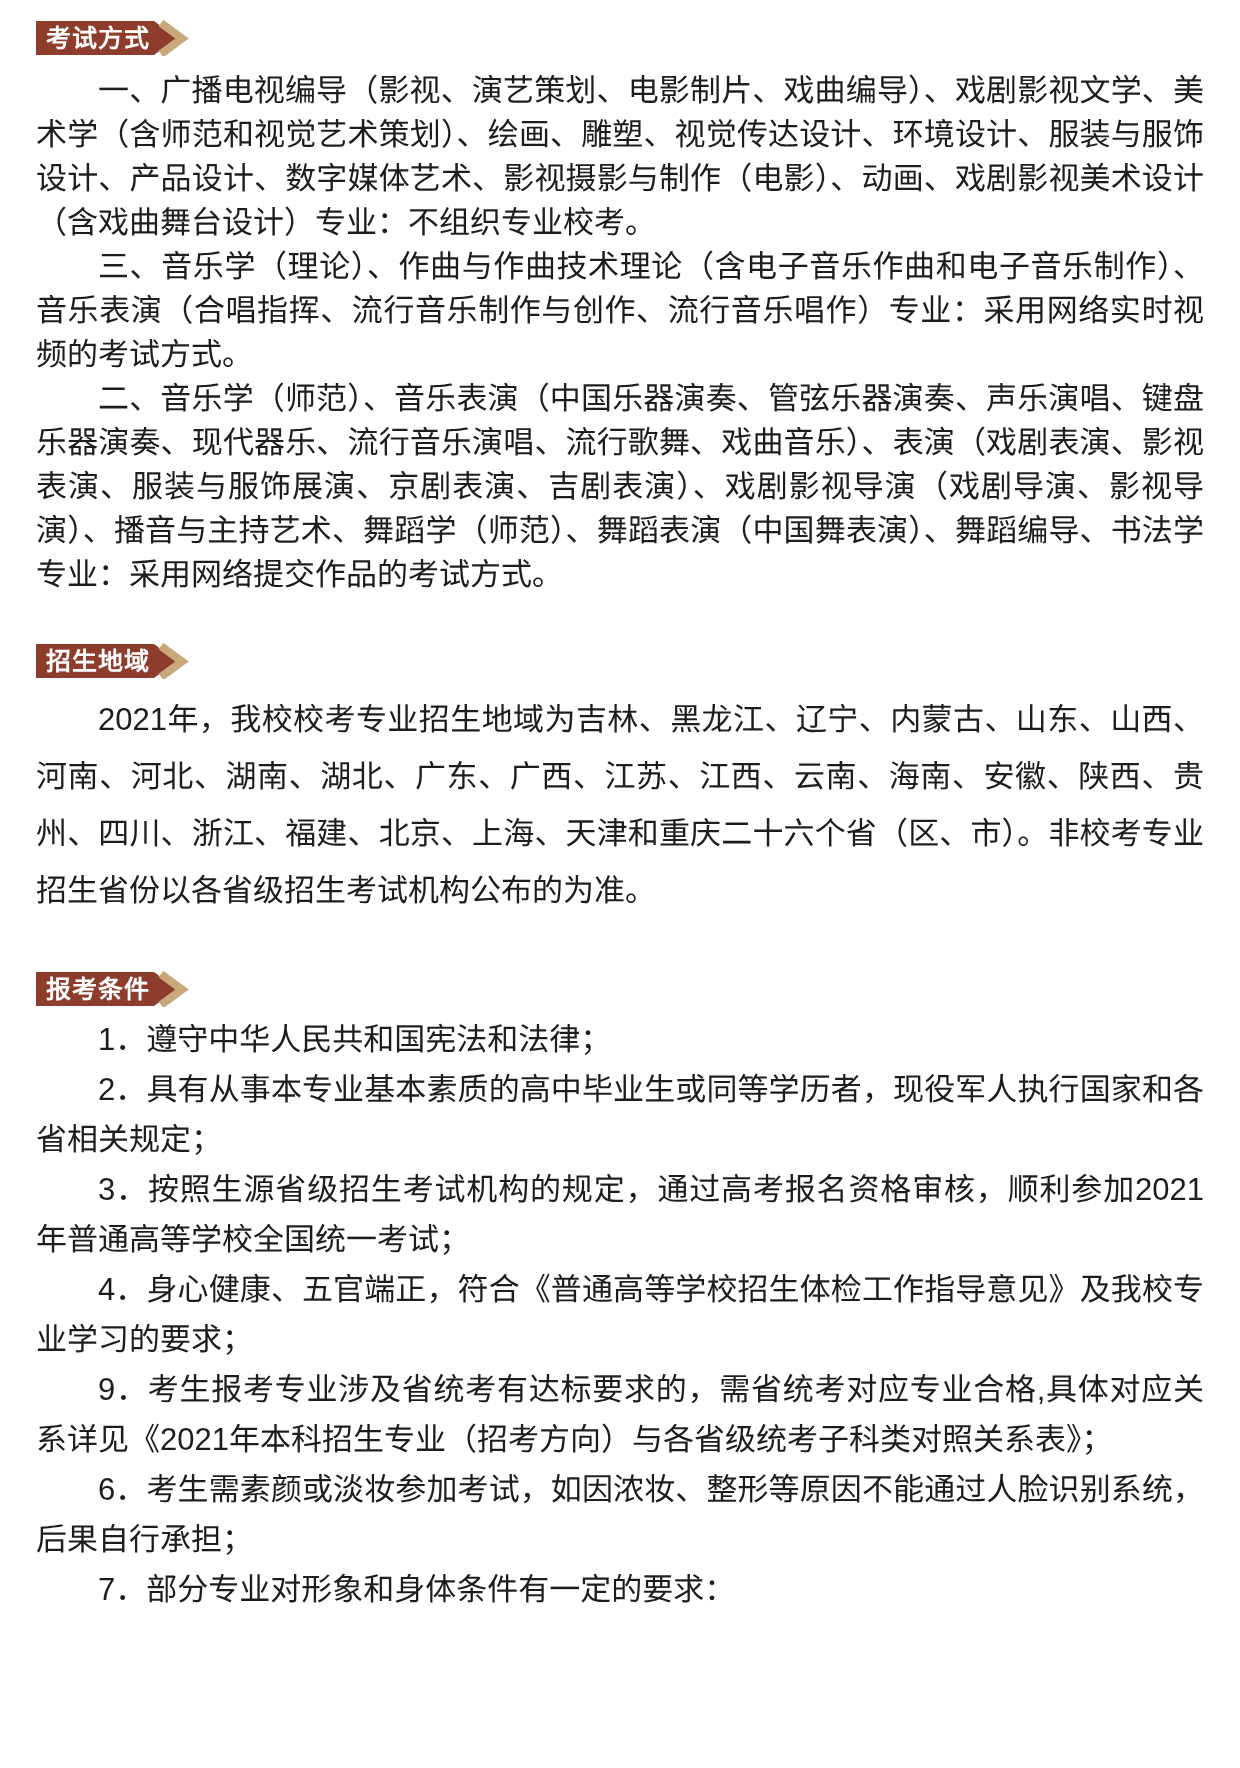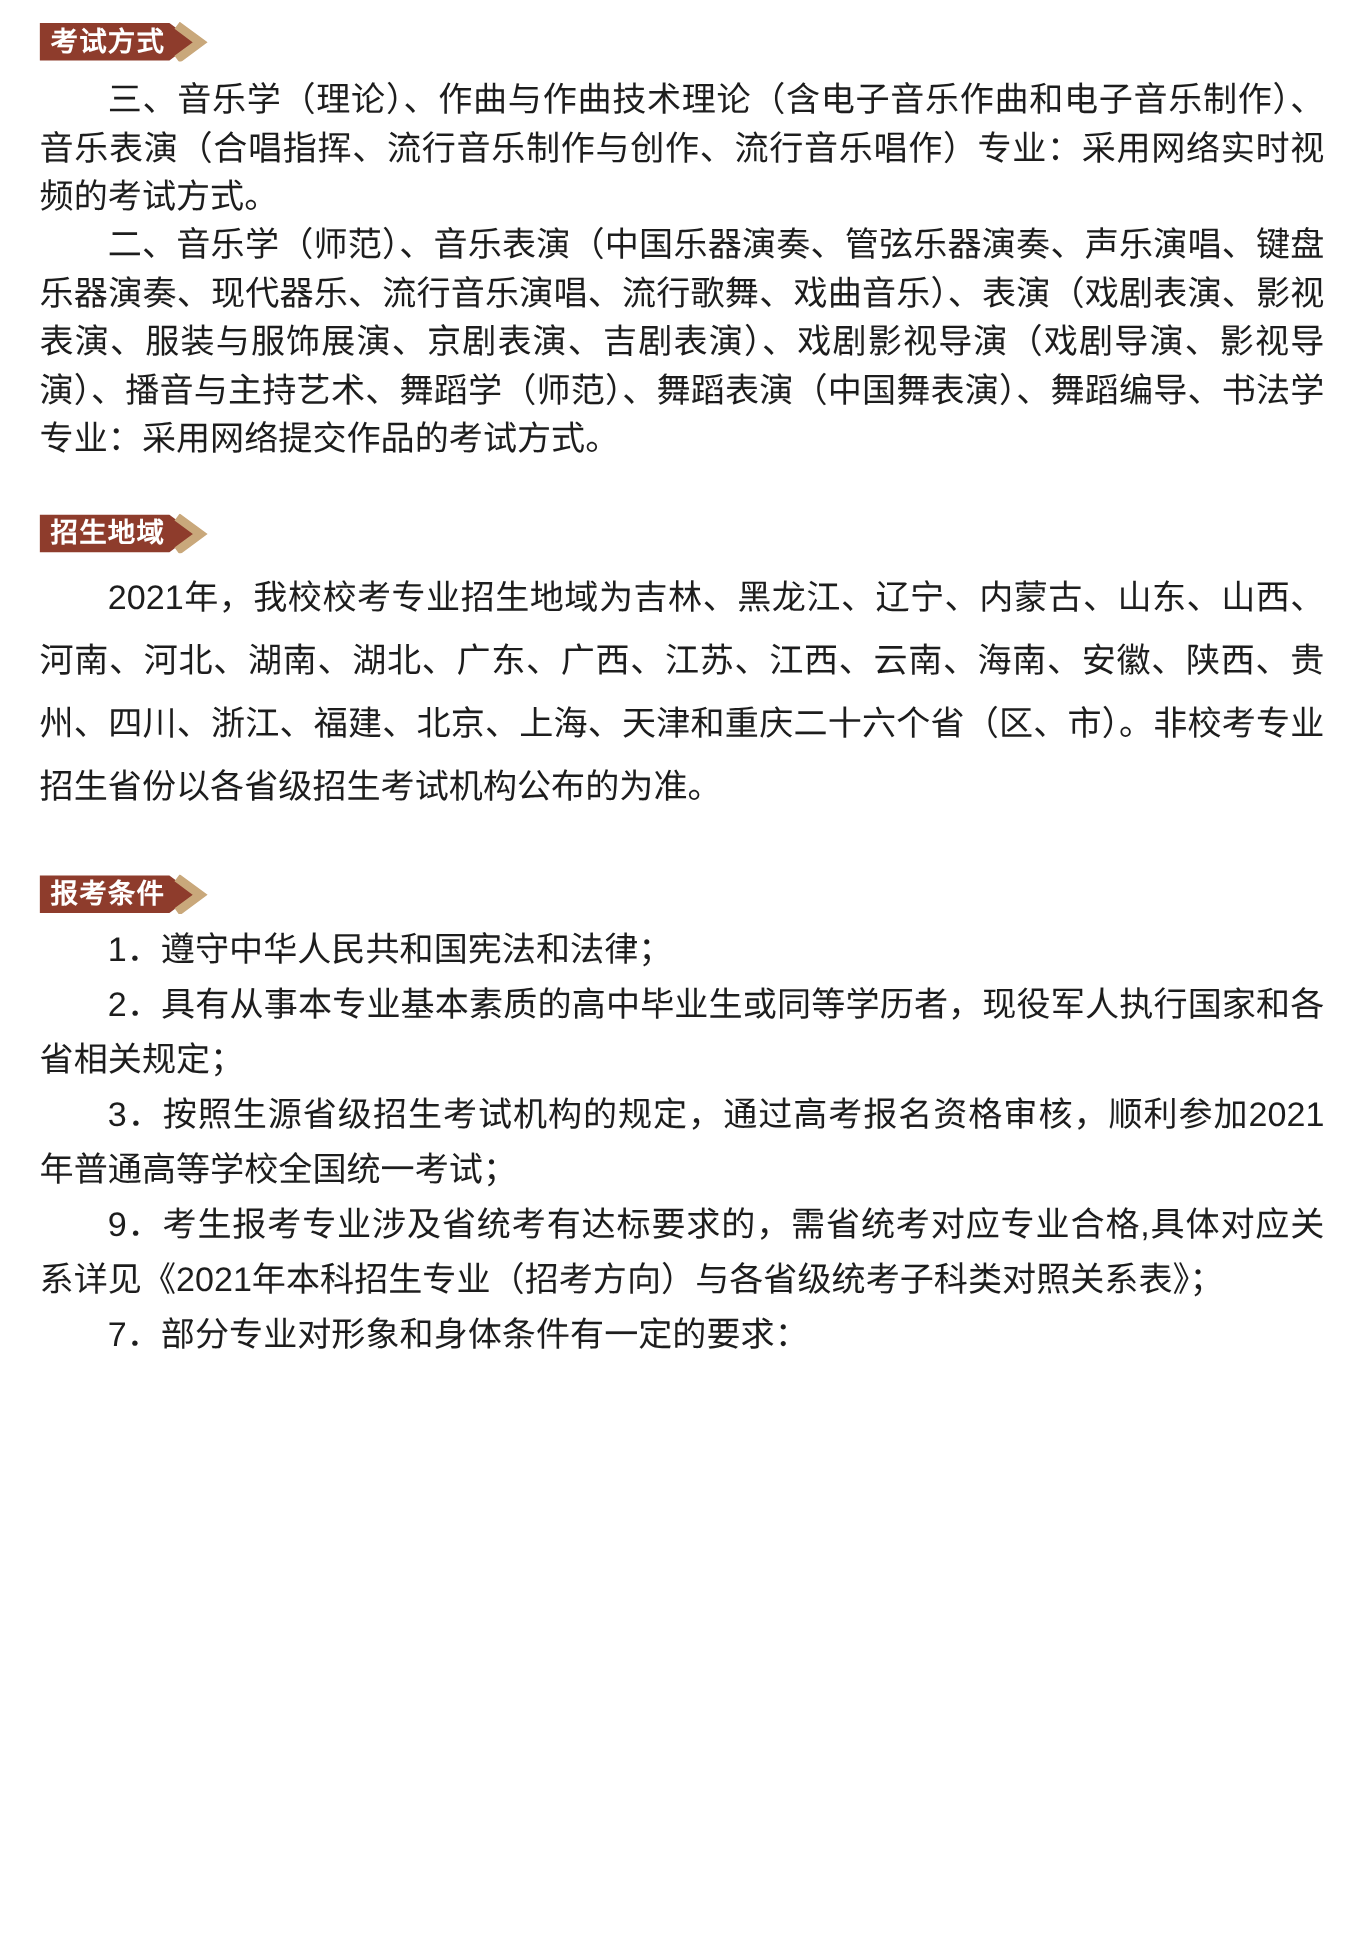--- a/index.html
+++ b/index.html
@@ -65,20 +65,21 @@
 
   <section class="sec-exam">
     <div class="badge">
       <svg width="162" height="36" viewBox="0 0 162 36" aria-hidden="true">
         <polygon points="0,1 118,1 141,18 118,35 0,35" style="fill:var(--badge-bg)"></polygon>
         <path d="M125,3 L146,18.5 L125,34" style="fill:none;stroke:var(--badge-chevron);stroke-width:8"></path>
       </svg>
       <span class="badge-label">考试方式</span>
     </div>
     <div class="sec-body">
+      <p>一、广播电视编导（影视、演艺策划、电影制片、戏曲编导）、戏剧影视文学、美术学（含师范和视觉艺术策划）、绘画、雕塑、视觉传达设计、环境设计、服装与服饰设计、产品设计、数字媒体艺术、影视摄影与制作（电影）、动画、戏剧影视美术设计（含戏曲舞台设计）专业：不组织专业校考。</p>
       <p>三、音乐学（理论）、作曲与作曲技术理论（含电子音乐作曲和电子音乐制作）、音乐表演（合唱指挥、流行音乐制作与创作、流行音乐唱作）专业：采用网络实时视频的考试方式。</p>
       <p>二、音乐学（师范）、音乐表演（中国乐器演奏、管弦乐器演奏、声乐演唱、键盘乐器演奏、现代器乐、流行音乐演唱、流行歌舞、戏曲音乐）、表演（戏剧表演、影视表演、服装与服饰展演、京剧表演、吉剧表演）、戏剧影视导演（戏剧导演、影视导演）、播音与主持艺术、舞蹈学（师范）、舞蹈表演（中国舞表演）、舞蹈编导、书法学专业：采用网络提交作品的考试方式。</p>
     </div>
   </section>
 
   <section class="sec-region">
     <div class="badge">
       <svg width="162" height="36" viewBox="0 0 162 36" aria-hidden="true">
         <polygon points="0,1 118,1 141,18 118,35 0,35" style="fill:var(--badge-bg)"></polygon>
         <path d="M125,3 L146,18.5 L125,34" style="fill:none;stroke:var(--badge-chevron);stroke-width:8"></path>
@@ -95,18 +96,20 @@
       <svg width="162" height="36" viewBox="0 0 162 36" aria-hidden="true">
         <polygon points="0,1 118,1 141,18 118,35 0,35" style="fill:var(--badge-bg)"></polygon>
         <path d="M125,3 L146,18.5 L125,34" style="fill:none;stroke:var(--badge-chevron);stroke-width:8"></path>
       </svg>
       <span class="badge-label">报考条件</span>
     </div>
     <div class="sec-body">
       <p>1．遵守中华人民共和国宪法和法律；</p>
       <p>2．具有从事本专业基本素质的高中毕业生或同等学历者，现役军人执行国家和各省相关规定；</p>
       <p>3．按照生源省级招生考试机构的规定，通过高考报名资格审核，顺利参加2021年普通高等学校全国统一考试；</p>
+      <p>4．身心健康、五官端正，符合《普通高等学校招生体检工作指导意见》及我校专业学习的要求；</p>
       <p>9．考生报考专业涉及省统考有达标要求的，需省统考对应专业合格,具体对应关系详见《2021年本科招生专业（招考方向）与各省级统考子科类对照关系表》；</p>
+      <p>6．考生需素颜或淡妆参加考试，如因浓妆、整形等原因不能通过人脸识别系统，后果自行承担；</p>
       <p>7．部分专业对形象和身体条件有一定的要求：</p>
     </div>
   </section>
 
 </div>
 
 </body></html>

